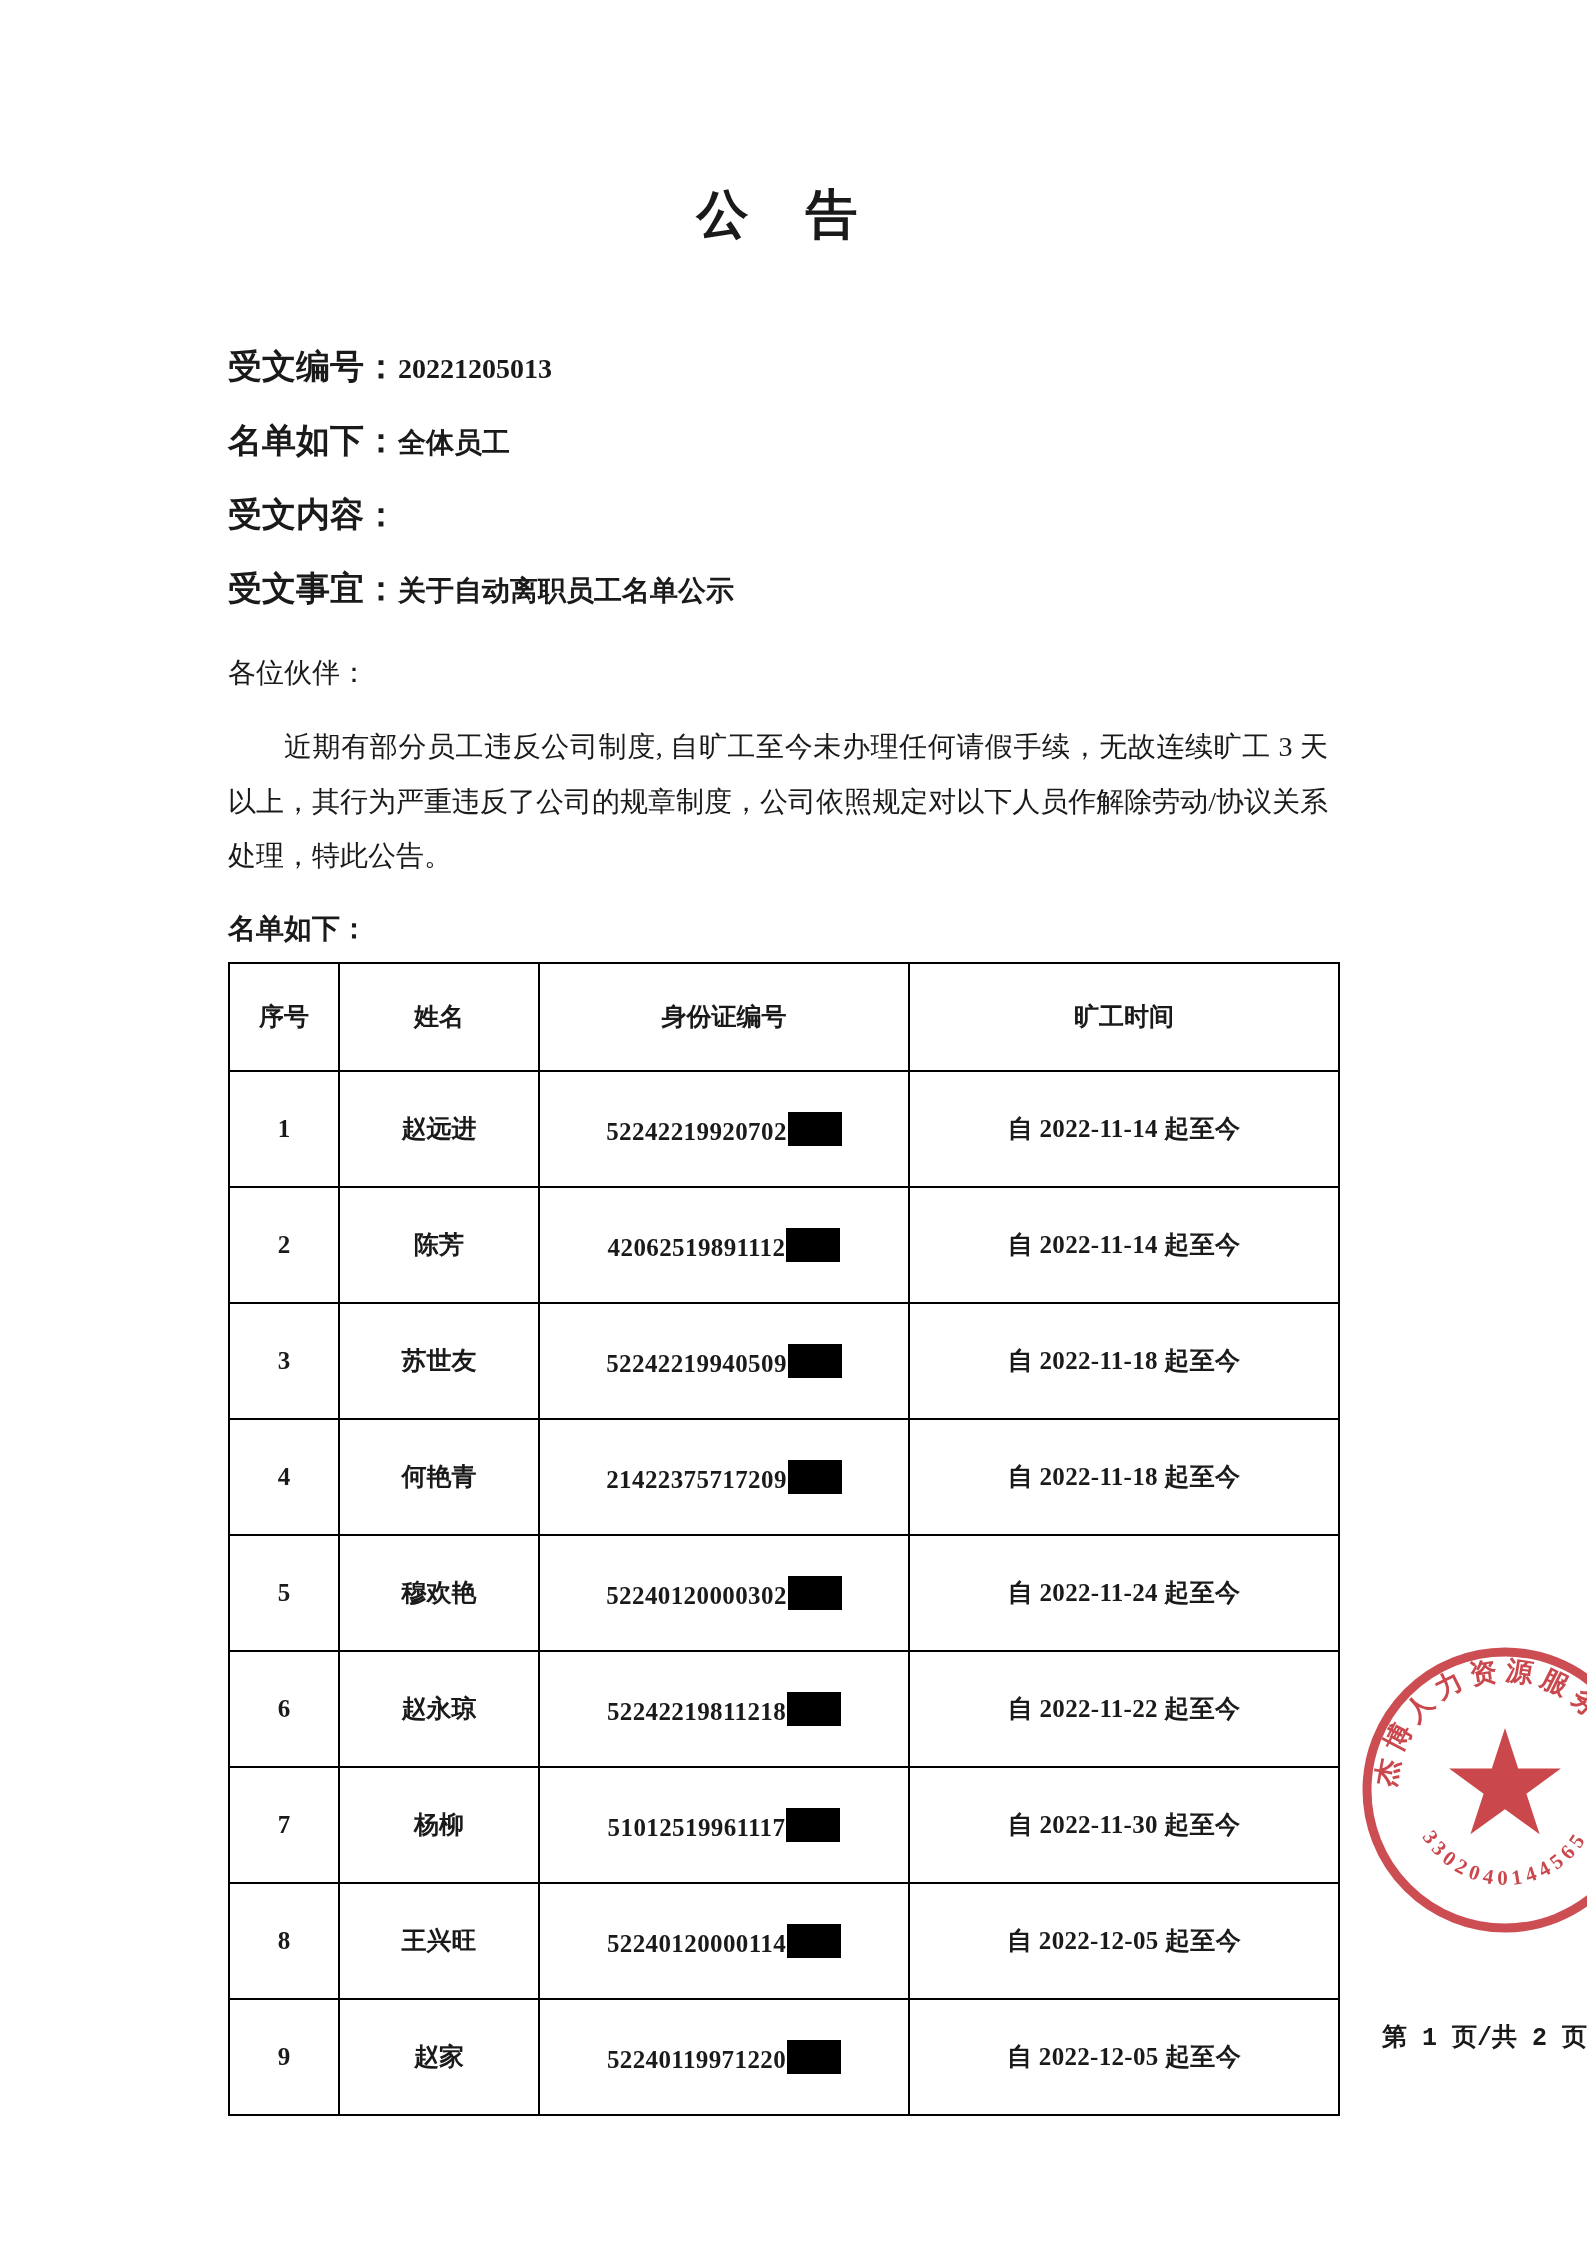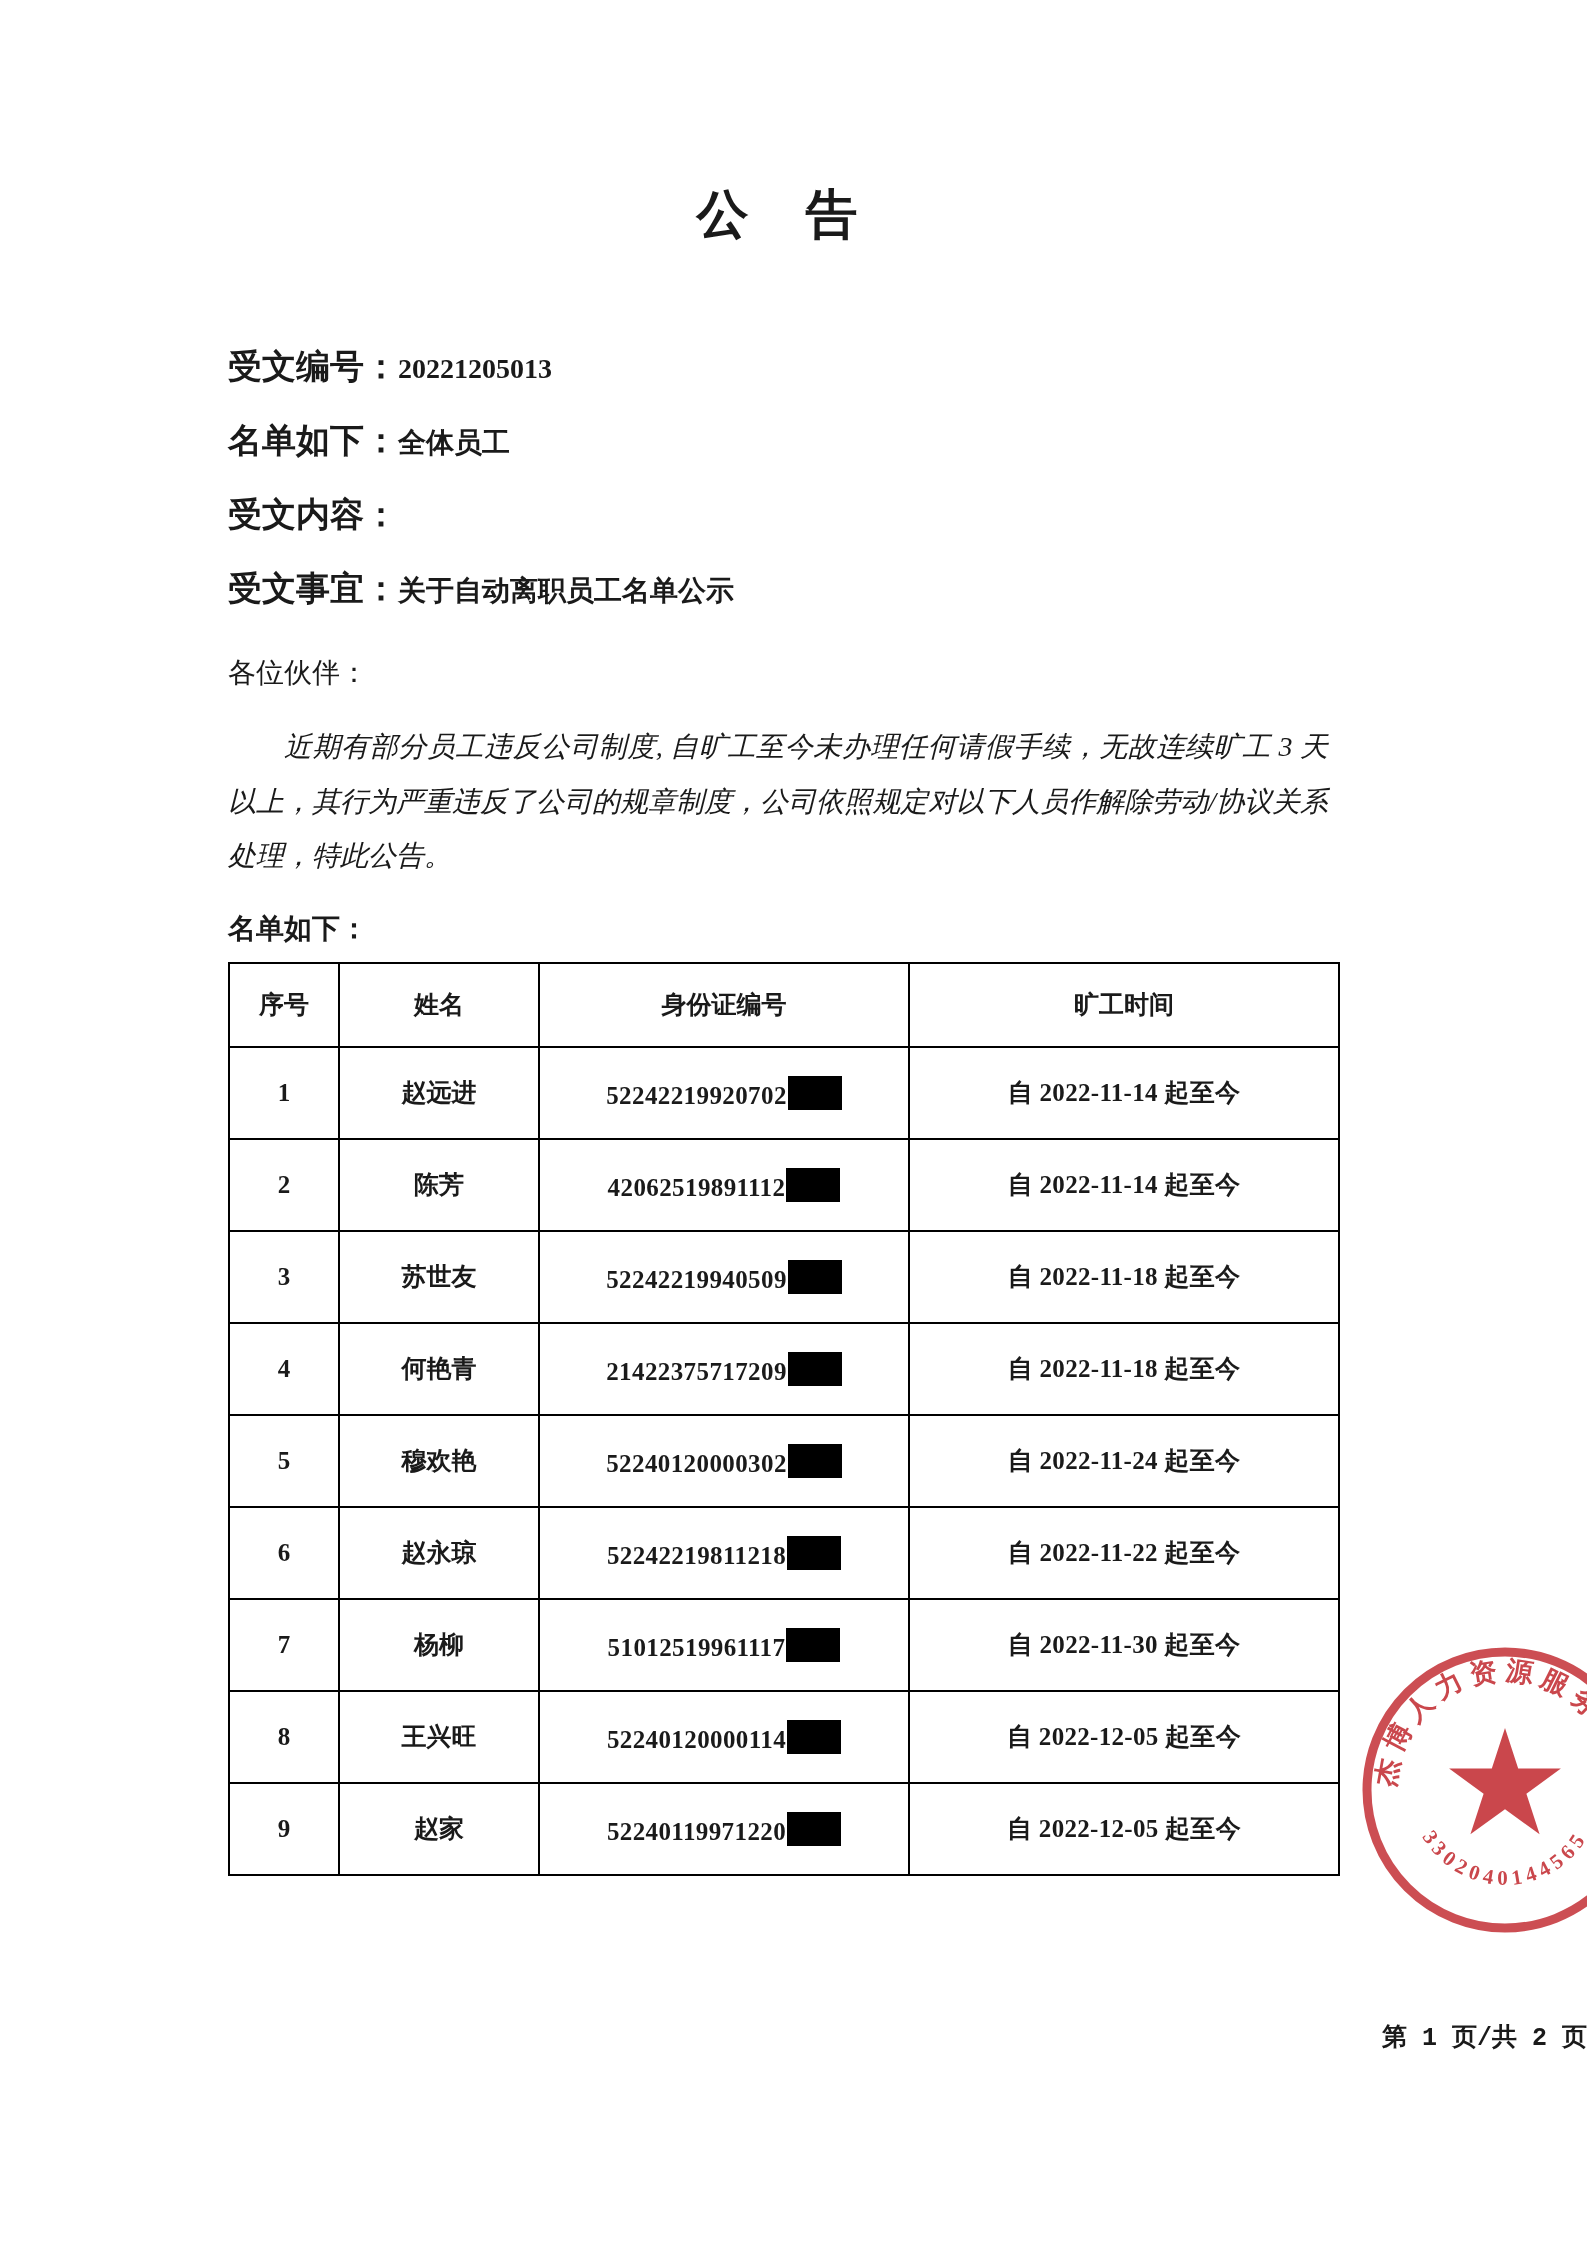--- a/index.html
+++ b/index.html
@@ -60,42 +60,41 @@
     margin-bottom: 28px;
   }
   .body-para {
     font-size: 28px;
     line-height: 1.95;
     text-align: justify;
     text-justify: inter-ideograph;
     text-indent: 2em;
     margin: 0 0 14px 0;
     width: 1100px;
-    font-style: italic;
   }
   .list-label {
     font-size: 28px;
     font-weight: bold;
     margin-top: 26px;
     margin-bottom: 14px;
   }
   table.namelist {
     border-collapse: collapse;
     width: 1110px;
     table-layout: fixed;
   }
   table.namelist th,
   table.namelist td {
     border: 2px solid #000000;
     text-align: center;
     vertical-align: middle;
     height: 82px;
     font-size: 25px;
     font-weight: bold;
-    padding: 4px;
+    padding: 16px;
   }
   table.namelist th {
     font-size: 25px;
     font-weight: bold;
     height: 74px;
   }
   col.c-idx { width: 110px; }
   col.c-name { width: 200px; }
   col.c-id { width: 370px; }
   col.c-time { width: 430px; }

